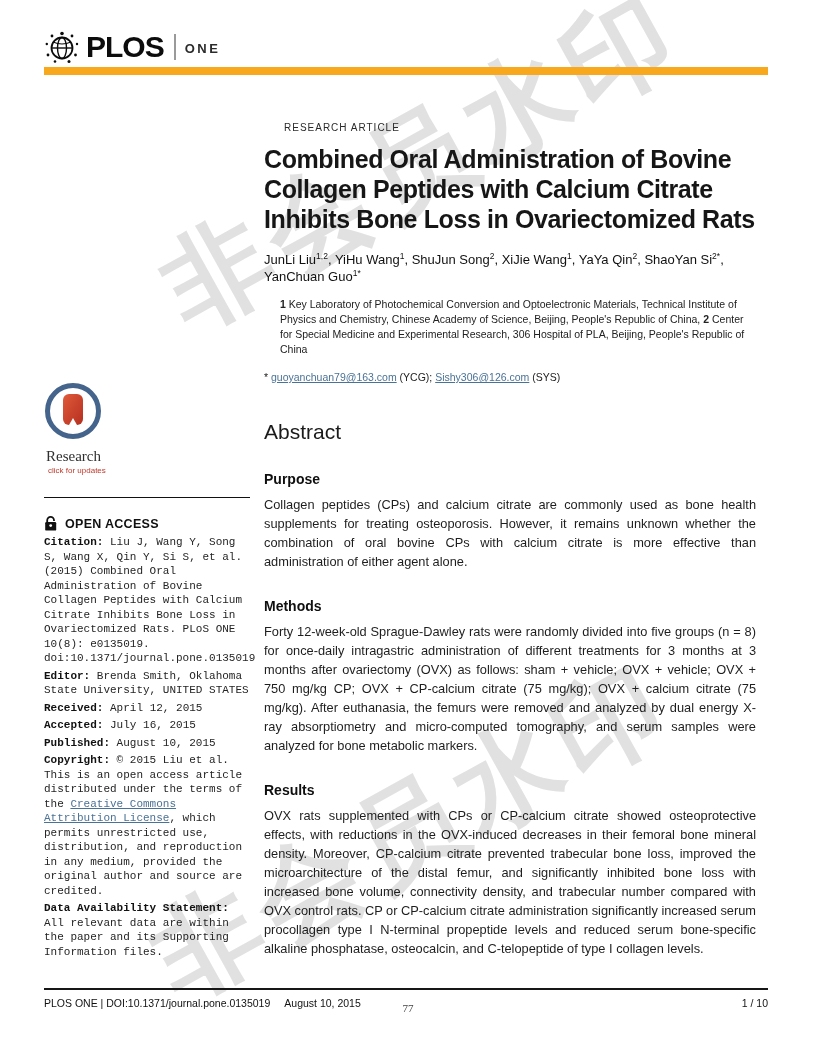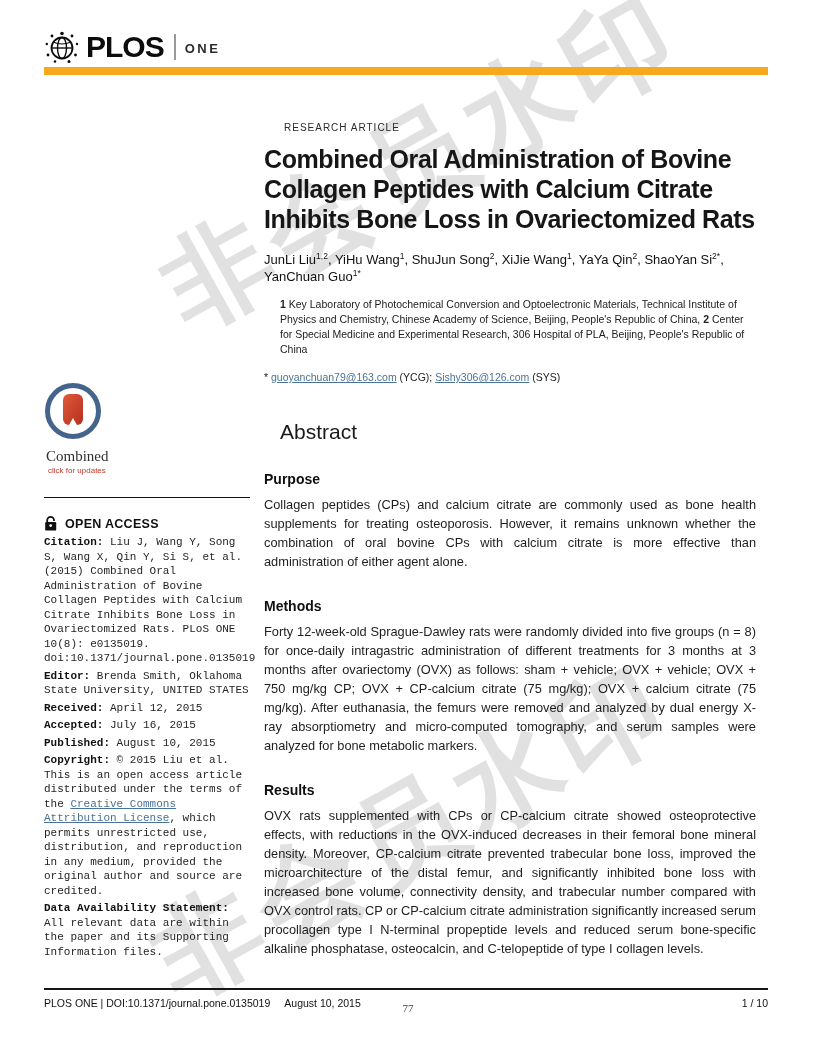--- a/index.html
+++ b/index.html
@@ -39,21 +39,21 @@
   a.slink { color:#4A7296; text-decoration:underline; }
 
   
   .main { position:absolute; left:264px; top:122px; width:492px; }
   .kicker { font-size:10px; letter-spacing:1px; color:#2a2a2a;padding-left:20px; }
   .title { margin-top:11px; font-size:25px; line-height:30px; font-weight:700; letter-spacing:-0.4px; color:#161616; white-space:nowrap; }
   .authors { margin-top:17px; font-size:13px; font-weight:400; line-height:17px; color:#111; }
   .authors sup { font-size:8.5px; vertical-align:super; line-height:0; }
   .affils { margin-top:12px; font-size:10.5px; line-height:15px; color:#222;margin-left:16px; }
   .emails { margin-top:14px; font-size:10.5px; color:#222; }
-  .abstract-h { margin-top:37px; font-size:21px; font-weight:400; color:#1a1a1a;margin-left:16px; }
+  .abstract-h { margin-top:37px; font-size:21px; font-weight:400; color:#1a1a1a; }
   .sec-h { margin-top:27px; font-size:14px; font-weight:700; color:#0f0f0f; }
   .body-p { margin-top:8px; font-size:12.8px; line-height:19px; color:#1e1e1e; text-align:justify; }
 
   
   .footer-rule { position:absolute; left:44px; width:724px; top:988px; height:2px; background:#161616; }
   .footer-text { position:absolute; left:44px; top:997px; width:724px; font-size:10.5px; color:#111; }
   .footer-date { margin-left:14px; }
   .footer-right { position:absolute; right:0; top:0; }
   .page-num { position:absolute; left:0; top:1002px; width:100%; text-align:center; font-family:"Liberation Serif", serif; font-size:11px; color:#444; }
 </style>
@@ -95,21 +95,21 @@
           <circle cx="29" cy="29" r="25.5" fill="#ffffff" stroke="#44648C" stroke-width="5"></circle>
           <defs>
             <linearGradient id="cmg" x1="0" y1="0" x2="1" y2="1">
               <stop offset="0" stop-color="#E05A3A"></stop>
                 <stop offset="1" stop-color="#B52F20"></stop>
             </linearGradient>
           </defs>
           <rect x="19" y="12" width="20" height="31" rx="6" fill="url(#cmg)"></rect>
           <polygon points="25,43 33,43 29,36" fill="#ffffff"></polygon>
         </svg>
-        <div class="crossmark-text">Combined</div>
+        <div class="crossmark-text">Research</div>
         <div class="crossmark-sub">click for updates</div>
       </div>
 
       <hr class="sidebar-rule">
 
       <div class="open-access">
         <svg width="15" height="17" viewBox="0 0 15 17">
           <path d="M3.2 7 V5.2 a3.4 3.4 0 0 1 6.8 0 V6" fill="none" stroke="#111" stroke-width="1.8"></path>
           <rect x="1.2" y="7" width="11" height="8.6" rx="1.2" fill="#111"></rect>
           <circle cx="6.7" cy="10.6" r="1.4" fill="#fff"></circle>

